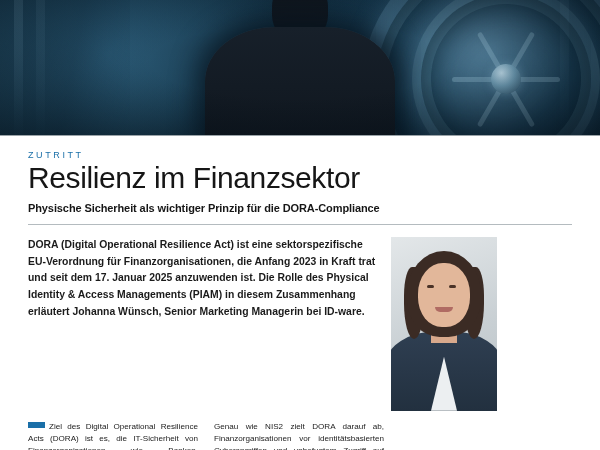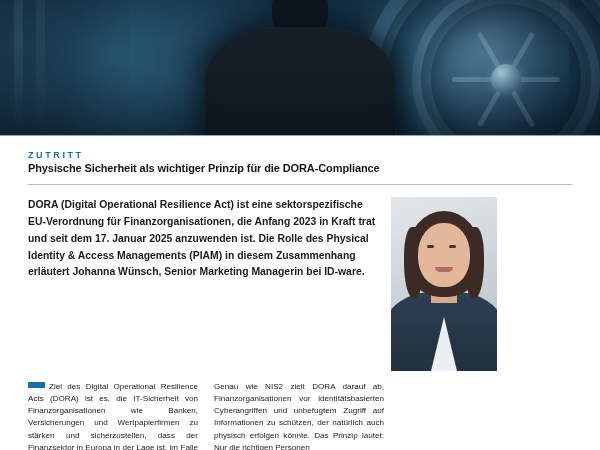--- a/index.html
+++ b/index.html
@@ -154,21 +154,21 @@
     width: 100%;
     height: 1px;
     background: #9aa3a8;
   }
   .head-block {
     padding: 10px 28px 0 28px;
   }
   .kicker {
     font-size: 9px;
     letter-spacing: 2.6px;
-    font-weight: 700;
+    font-weight: 400;
     color: #1a6fa8;
     text-transform: uppercase;
     margin: 4px 0 2px 0;
   }
   .headline {
     font-size: 30px;
     line-height: 1.06;
     font-weight: 400;
     letter-spacing: -0.4px;
     color: #161616;
@@ -342,20 +342,21 @@
       <div class="fig-collar"></div>
       <div class="fig-body"></div>
     </div>
     <div class="hero-vignette"></div>
   </div>
 
   <div class="rule-top"></div>
 
   <div class="head-block">
     <div class="kicker">ZUTRITT</div>
+    <h1 class="headline">Resilienz im Finanzsektor</h1>
     <div class="subhead">Physische Sicherheit als wichtiger Prinzip für die DORA-Compliance</div>
   </div>
 
   <div class="rule-mid"></div>
 
   <div class="lead-wrap">
     <div class="lead-text">DORA (Digital Operational Resilience Act) ist eine sektorspezifische EU-Verordnung für Finanzorganisationen, die Anfang 2023 in Kraft trat und seit dem 17. Januar 2025 anzuwenden ist. Die Rolle des Physical Identity &amp; Access Managements (PIAM) in diesem Zusammenhang erläutert Johanna Wünsch, Senior Marketing Managerin bei ID-ware.</div>
     <div class="portrait">
       <div class="p-bg"></div>
       <div class="p-body">

